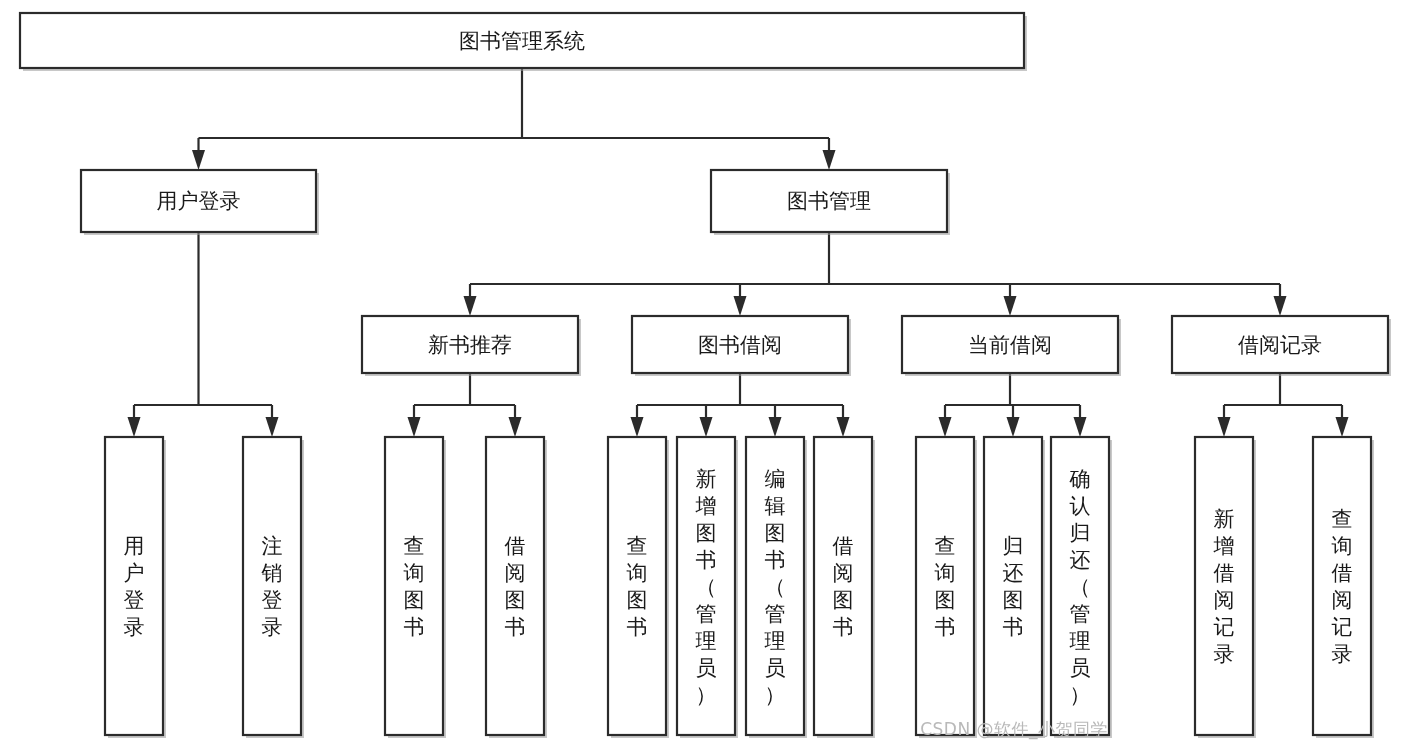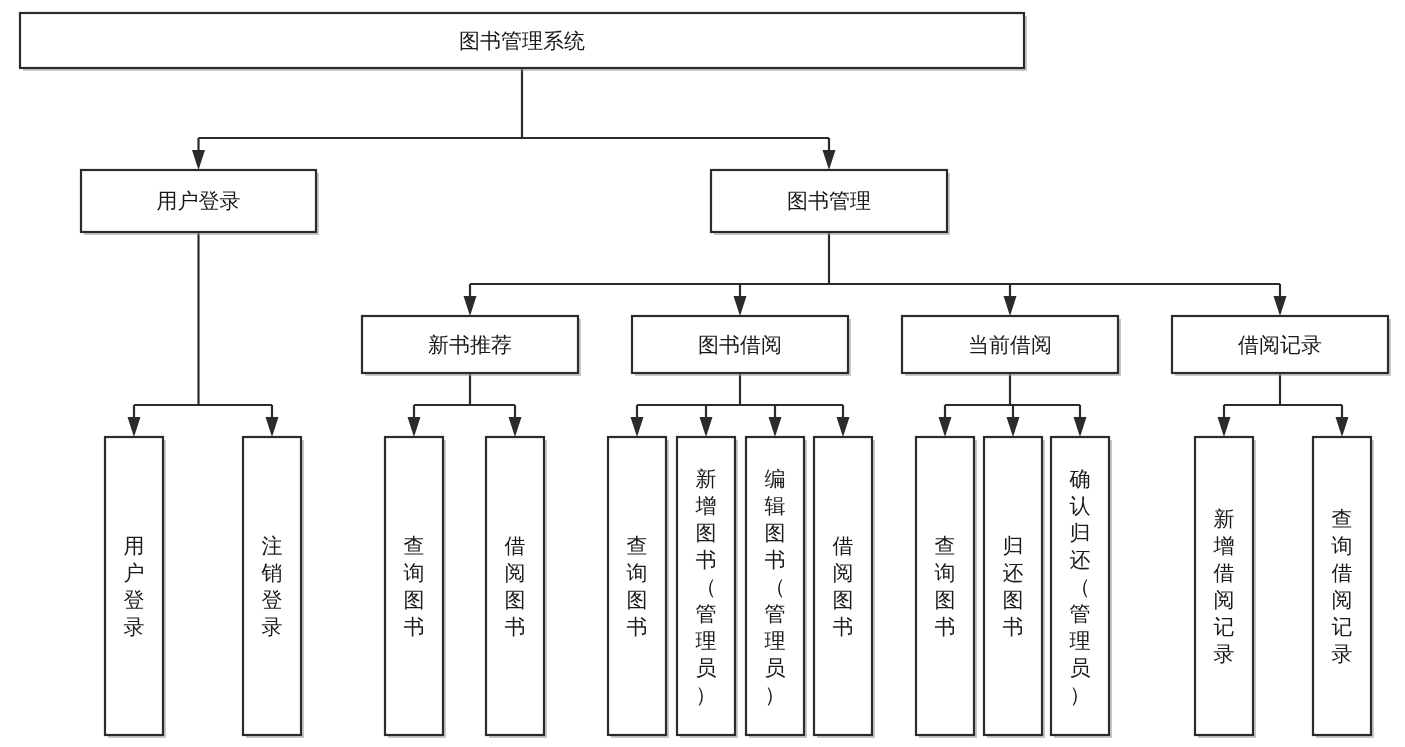--- a/index.html
+++ b/index.html
@@ -224,13 +224,14 @@
           <rect class="node-rect" x="1195" y="437" width="58" height="298"></rect>
           <text class="node-label-vertical" x="1224" y="526.06"><tspan x="1224" dy="0">新</tspan><tspan x="1224" dy="27">增</tspan><tspan x="1224" dy="27">借</tspan><tspan x="1224" dy="27">阅</tspan><tspan x="1224" dy="27">记</tspan><tspan x="1224" dy="27">录</tspan></text>
         </g>
         <g>
           <rect class="node-shadow" x="1316" y="440" width="58" height="298"></rect>
           <rect class="node-rect" x="1313" y="437" width="58" height="298"></rect>
           <text class="node-label-vertical" x="1342" y="526.06"><tspan x="1342" dy="0">查</tspan><tspan x="1342" dy="27">询</tspan><tspan x="1342" dy="27">借</tspan><tspan x="1342" dy="27">阅</tspan><tspan x="1342" dy="27">记</tspan><tspan x="1342" dy="27">录</tspan></text>
         </g>
       </g>
   </svg>
+  <div class="watermark">CSDN @软件_小贺同学</div>
 </div>
 
 </body></html>

